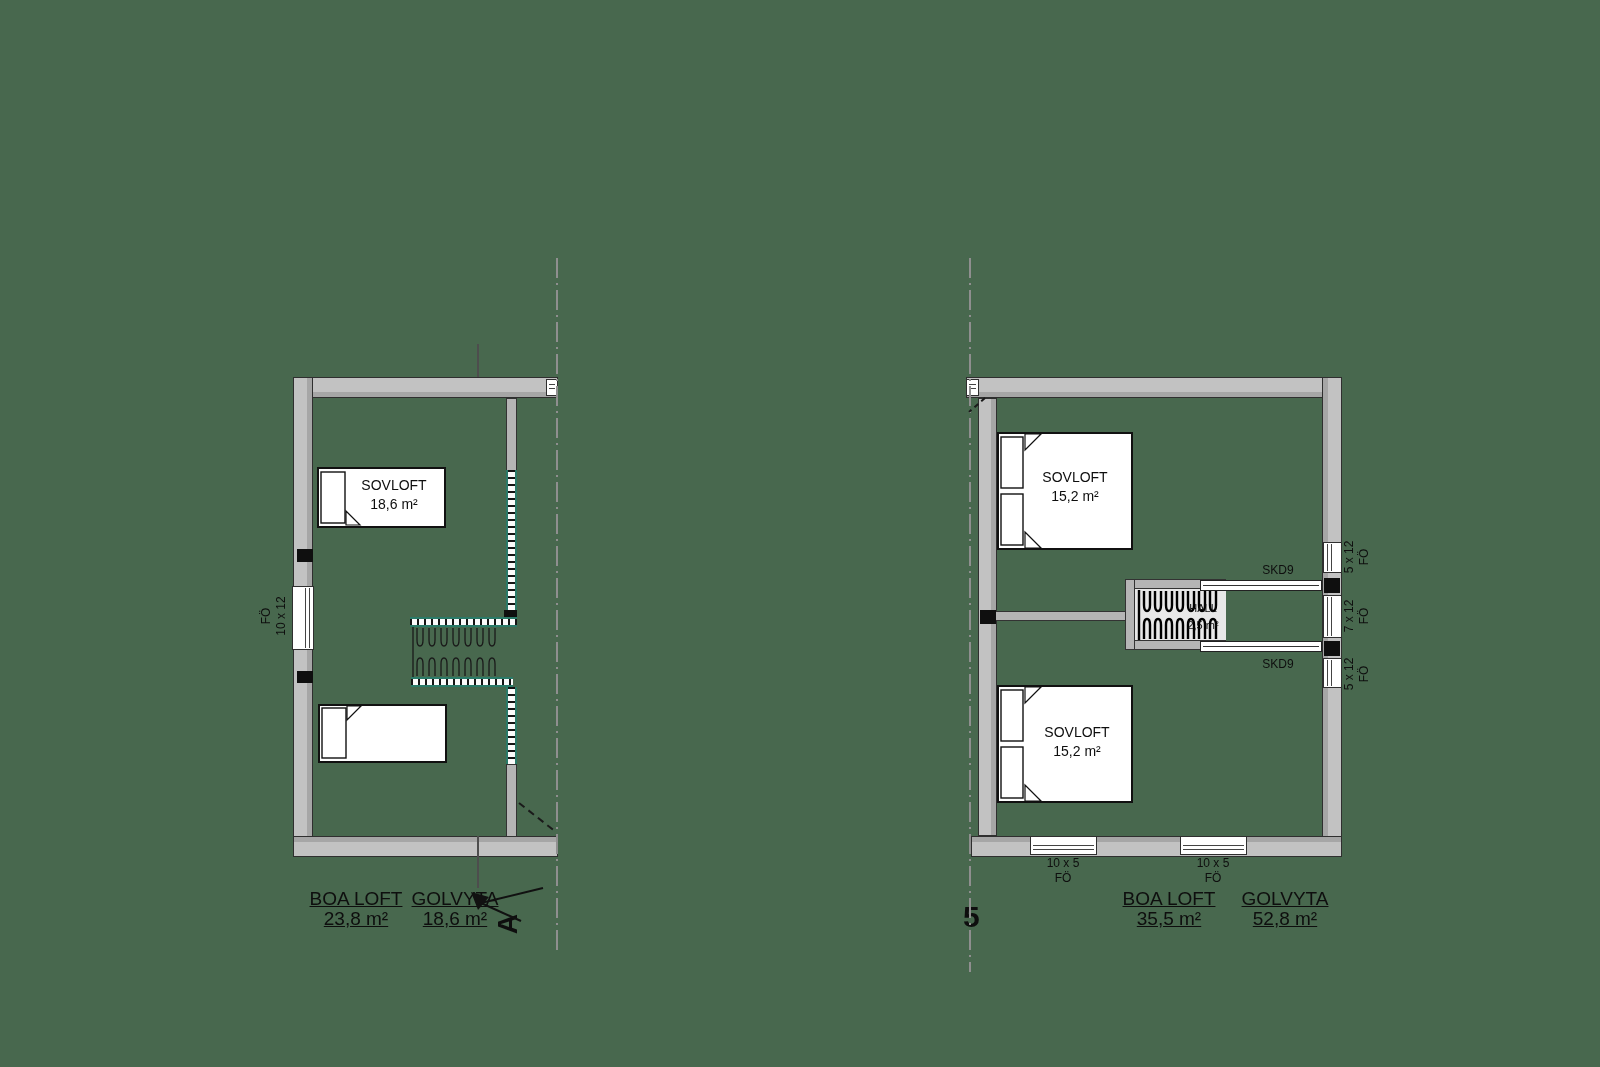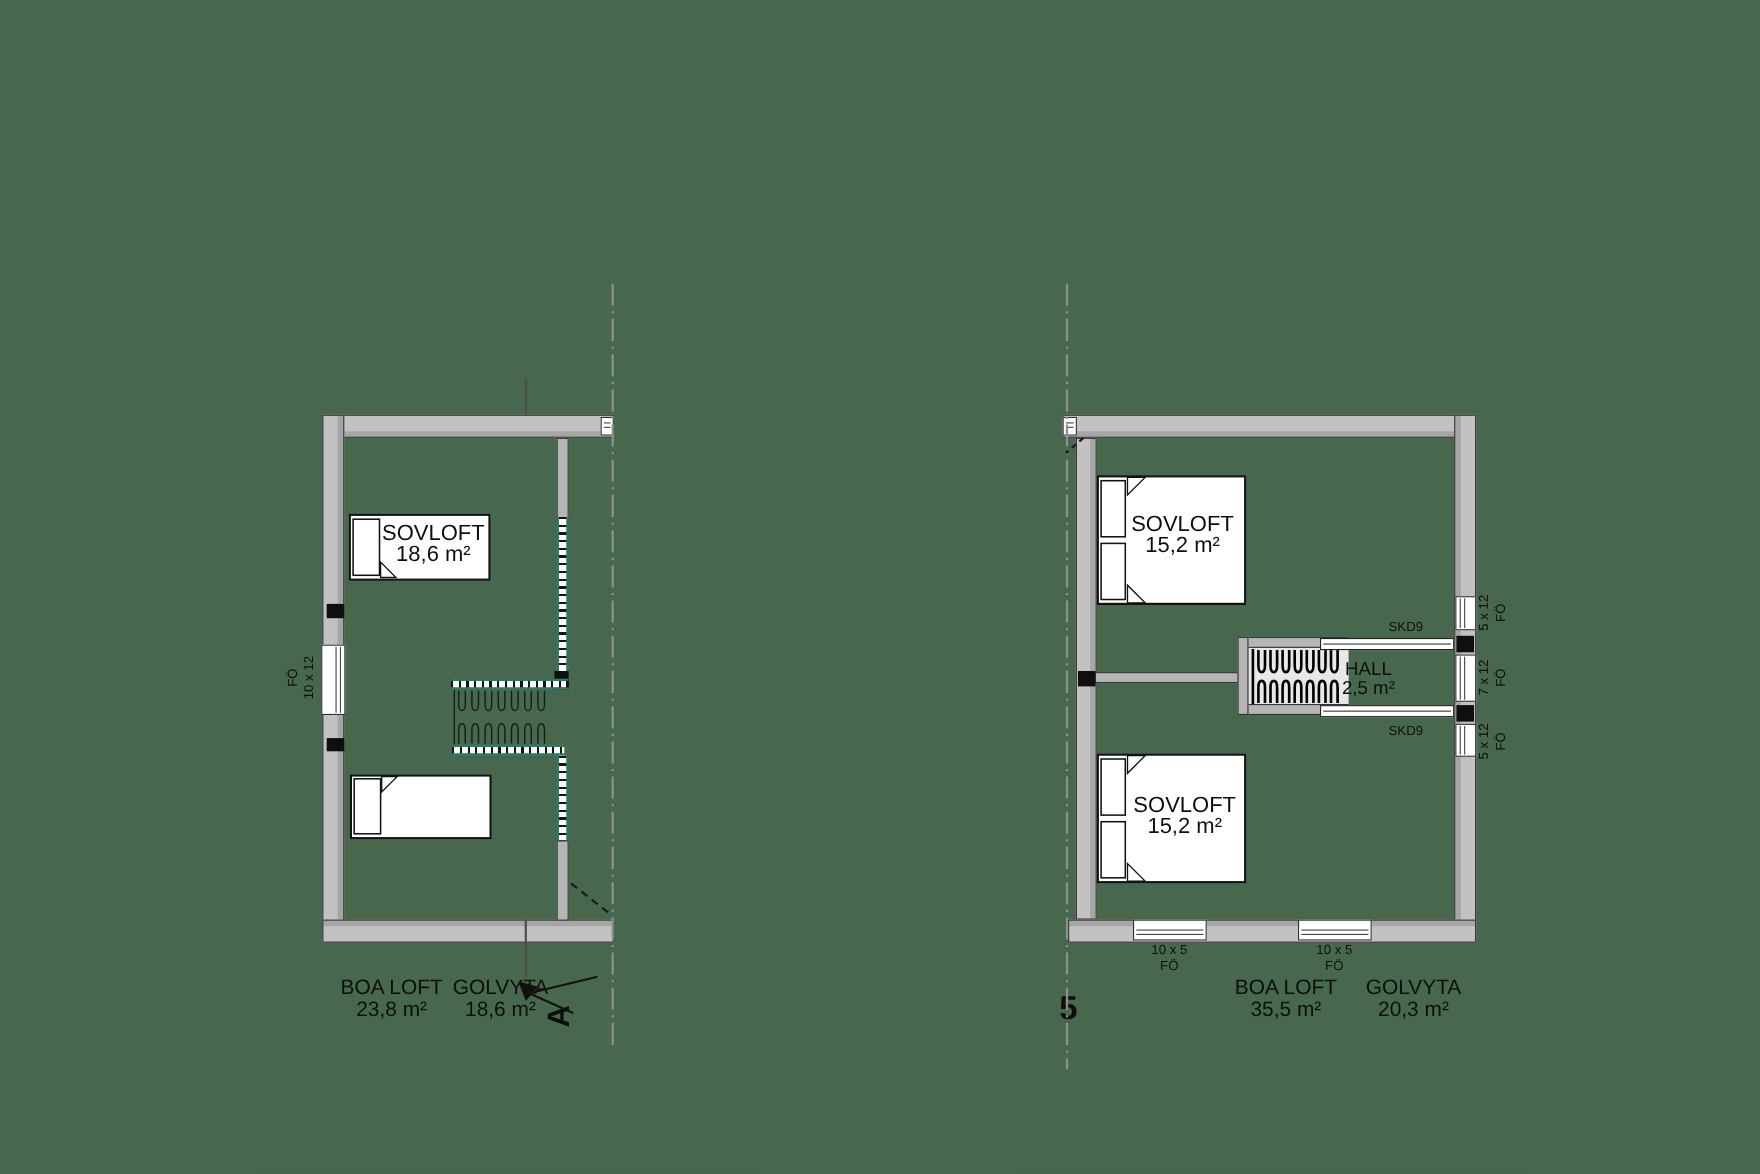--- a/index.html
+++ b/index.html
@@ -18,22 +18,22 @@
   .win{position:absolute;background:#fff;border:1px solid #2f2f2f;box-sizing:border-box;}
   .win .pv{position:absolute;top:1px;bottom:1px;left:3px;width:3px;border-left:1px solid #444;border-right:1px solid #444;}
   .win .pv.r{left:auto;right:3px;}
   .win .ph{position:absolute;left:2px;right:2px;bottom:4px;height:3px;border-top:1px solid #444;border-bottom:1px solid #444;}
   
   .rail-h{position:absolute;background:repeating-linear-gradient(90deg,#141414 0 2px,#fbfbfb 2px 7px);
           border-top:2px solid #2a7a68;border-bottom:2px solid #2a7a68;box-sizing:border-box;}
   .rail-v{position:absolute;background:repeating-linear-gradient(180deg,#141414 0 2px,#fbfbfb 2px 7px);
           border-left:2px solid #2a7a68;border-right:2px solid #2a7a68;box-sizing:border-box;}
   
-  .tb{position:absolute;text-align:center;white-space:nowrap;line-height:19px;font-size:20px;}
-  .tb.big{font-size:19px;line-height:20px;}
+  .tb{position:absolute;text-align:center;white-space:nowrap;line-height:19px;font-size:14px;}
+  .tb.big{font-size:19px;line-height:20px;text-decoration:underline;}
   .tb.sm{font-size:12px;line-height:15px;}
   .rot{transform:rotate(-90deg);transform-origin:center;}
   .secA{position:absolute;font-size:28px;font-weight:bold;transform:rotate(-90deg);}
   .glyph5{position:absolute;font-size:30px;font-weight:bold;}
   .trackline{position:absolute;left:2px;right:2px;top:4px;height:0;border-top:1px solid #333;}
   .track{position:absolute;background:#fff;border:1px solid #222;box-sizing:border-box;}
   svg{display:block;}
 </style>
 </head>
 <body>
@@ -168,21 +168,21 @@
     </svg>
 
     <div class="tb" style="left:1015px;top:468px;width:120px;">
       <span>SOVLOFT</span><br>
       <span>15,2 m²</span>
     </div>
     <div class="tb" style="left:1017px;top:723px;width:120px;">
       <span>SOVLOFT</span><br>
       <span>15,2 m²</span>
     </div>
-    <div class="tb" style="left:1205px;top:600px;width:78px;font-size:17px;line-height:17px;">
+    <div class="tb" style="left:1164px;top:600px;width:78px;font-size:11px;line-height:17px;">
       <span>HALL</span><br>
       <span>2,5 m²</span>
     </div>
     <div class="tb sm" style="left:1248px;top:563px;width:60px;">SKD9</div>
     <div class="tb sm" style="left:1248px;top:657px;width:60px;">SKD9</div>
     <div class="tb sm rot" style="left:1334px;top:542px;width:46px;">
       <span>5 x 12</span><br>
       <span>FÖ</span>
     </div>
     <div class="tb sm rot" style="left:1334px;top:601px;width:46px;">
@@ -200,21 +200,21 @@
     <div class="tb sm" style="left:1183px;top:856px;width:60px;">
       <span>10 x 5</span><br>
       <span>FÖ</span>
     </div>
     <div class="tb big" style="left:1109px;top:889px;width:120px;">
       <span>BOA LOFT</span><br>
       <span>35,5 m²</span>
     </div>
     <div class="tb big" style="left:1225px;top:889px;width:120px;">
       <span>GOLVYTA</span><br>
-      <span>20,3 m²</span>
+      <span>52,8 m²</span>
     </div>
     <div class="glyph5" style="left:963px;top:900px;">5</div>
   </div>
 
   <svg class="abs" style="left:0;top:0;" width="1600" height="1067">
     <line x1="557" y1="258" x2="557" y2="955" stroke="#8f8f8f" stroke-width="2" stroke-dasharray="20 5 2 5"></line>
     <line x1="970" y1="258" x2="970" y2="972" stroke="#8f8f8f" stroke-width="2" stroke-dasharray="20 5 2 5"></line>
     <line x1="478" y1="344" x2="478" y2="377" stroke="#4d4d4d" stroke-width="2"></line>
     <line x1="478" y1="836" x2="478" y2="888" stroke="#4d4d4d" stroke-width="2"></line>
     <line x1="481" y1="903" x2="543" y2="888" stroke="#111" stroke-width="2"></line>

